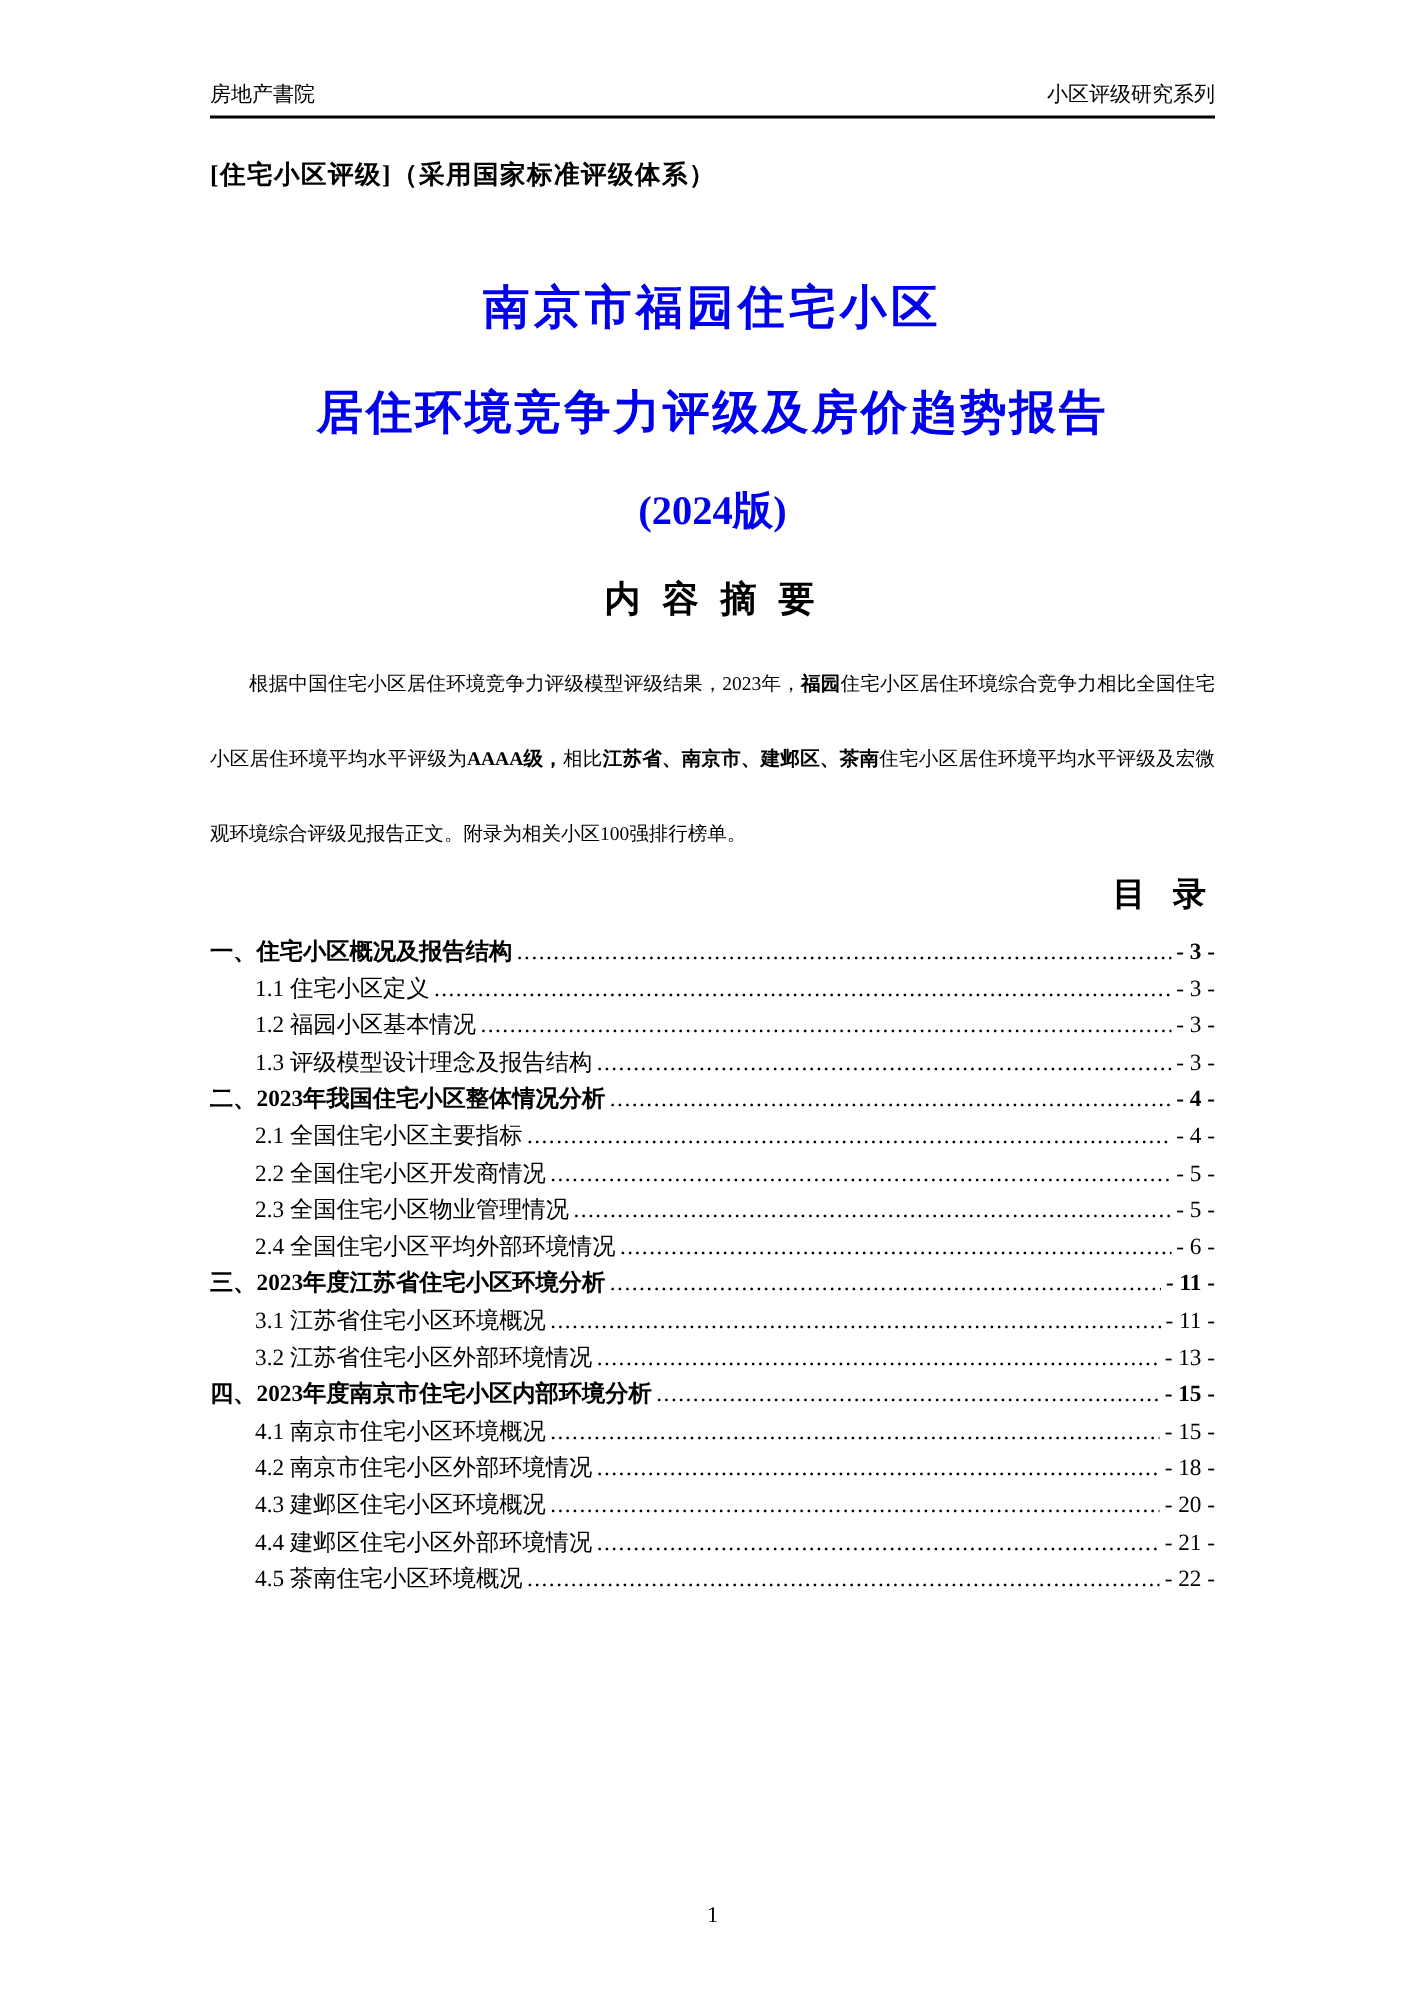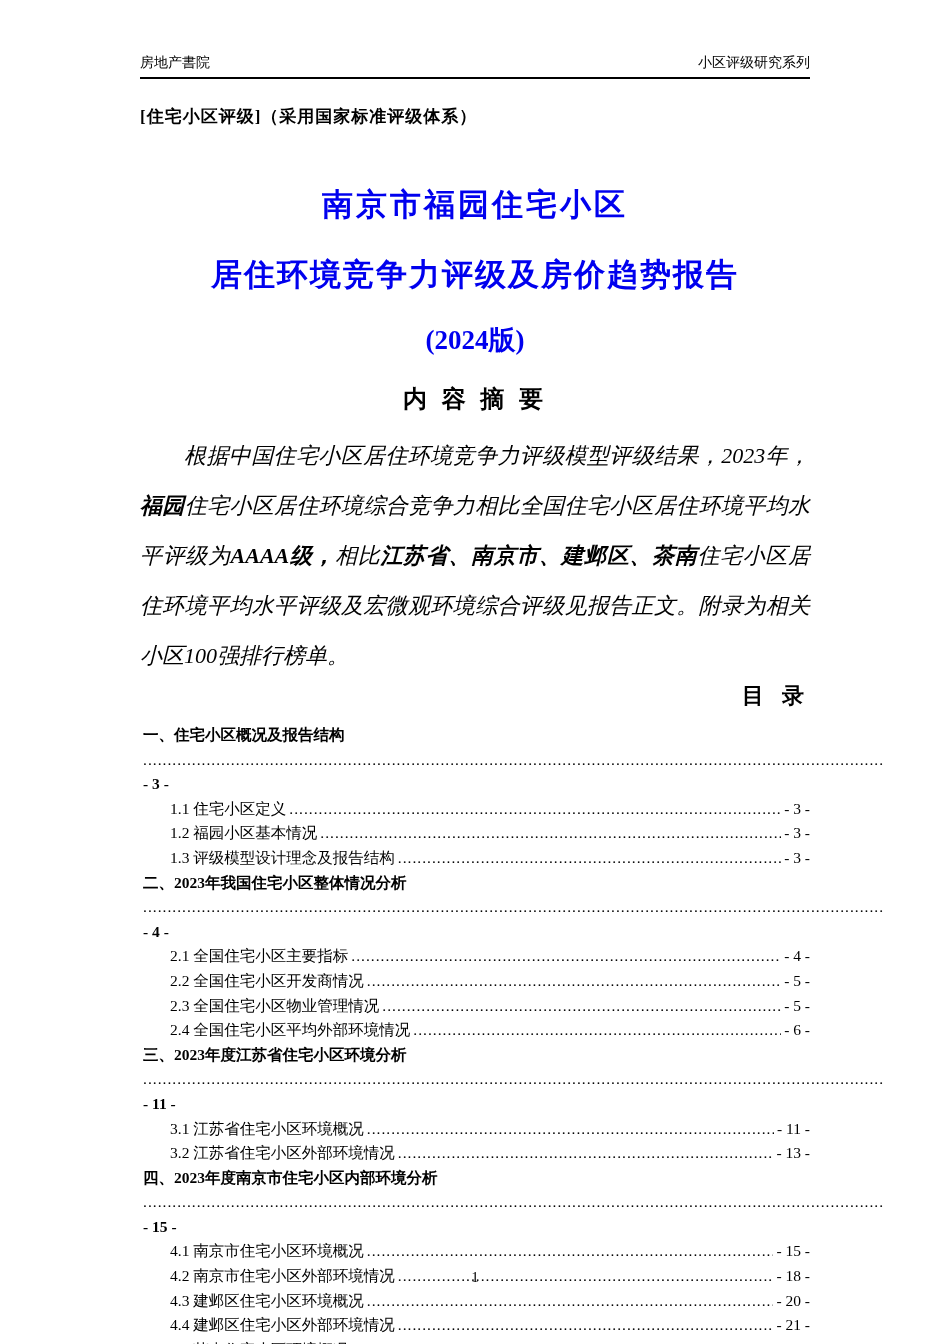--- a/index.html
+++ b/index.html
@@ -61,44 +61,43 @@
   .summary-heading {
     margin-top: 25px;
     text-align: center;
     font-size: 24px;
     font-weight: bold;
     letter-spacing: 4px;
     font-family: "Liberation Sans", sans-serif;
   }
   .summary-text {
     margin-top: 16px;
-    font-size: 22px;
+    font-size: 13px;
     line-height: 50px;
     text-align: justify;
     text-indent: 2em;
-    font-style: italic;
   }
   .summary-text .b { font-weight: bold; }
   
   .toc-heading {
     text-align: right;
     font-size: 22px;
     font-weight: bold;
     letter-spacing: 6px;
     font-family: "Liberation Sans", sans-serif;
   }
   .toc { margin-top: 12px; font-size: 15.5px; }
   .toc-row {
     display: flex;
     align-items: baseline;
     line-height: 24.6px;
     color: #000;
     text-decoration: none;
   }
-  .toc-row.l1 { font-weight: bold; flex-direction: column; }
+  .toc-row.l1 { font-weight: bold; }
   .toc-row.l2 { padding-left: 30px; }
   .toc-label { white-space: nowrap; }
   .toc-dots {
     flex: 1;
     overflow: hidden;
     white-space: nowrap;
     margin: 0 3px;
     font-weight: normal;
   }
   .toc-dots::after {

